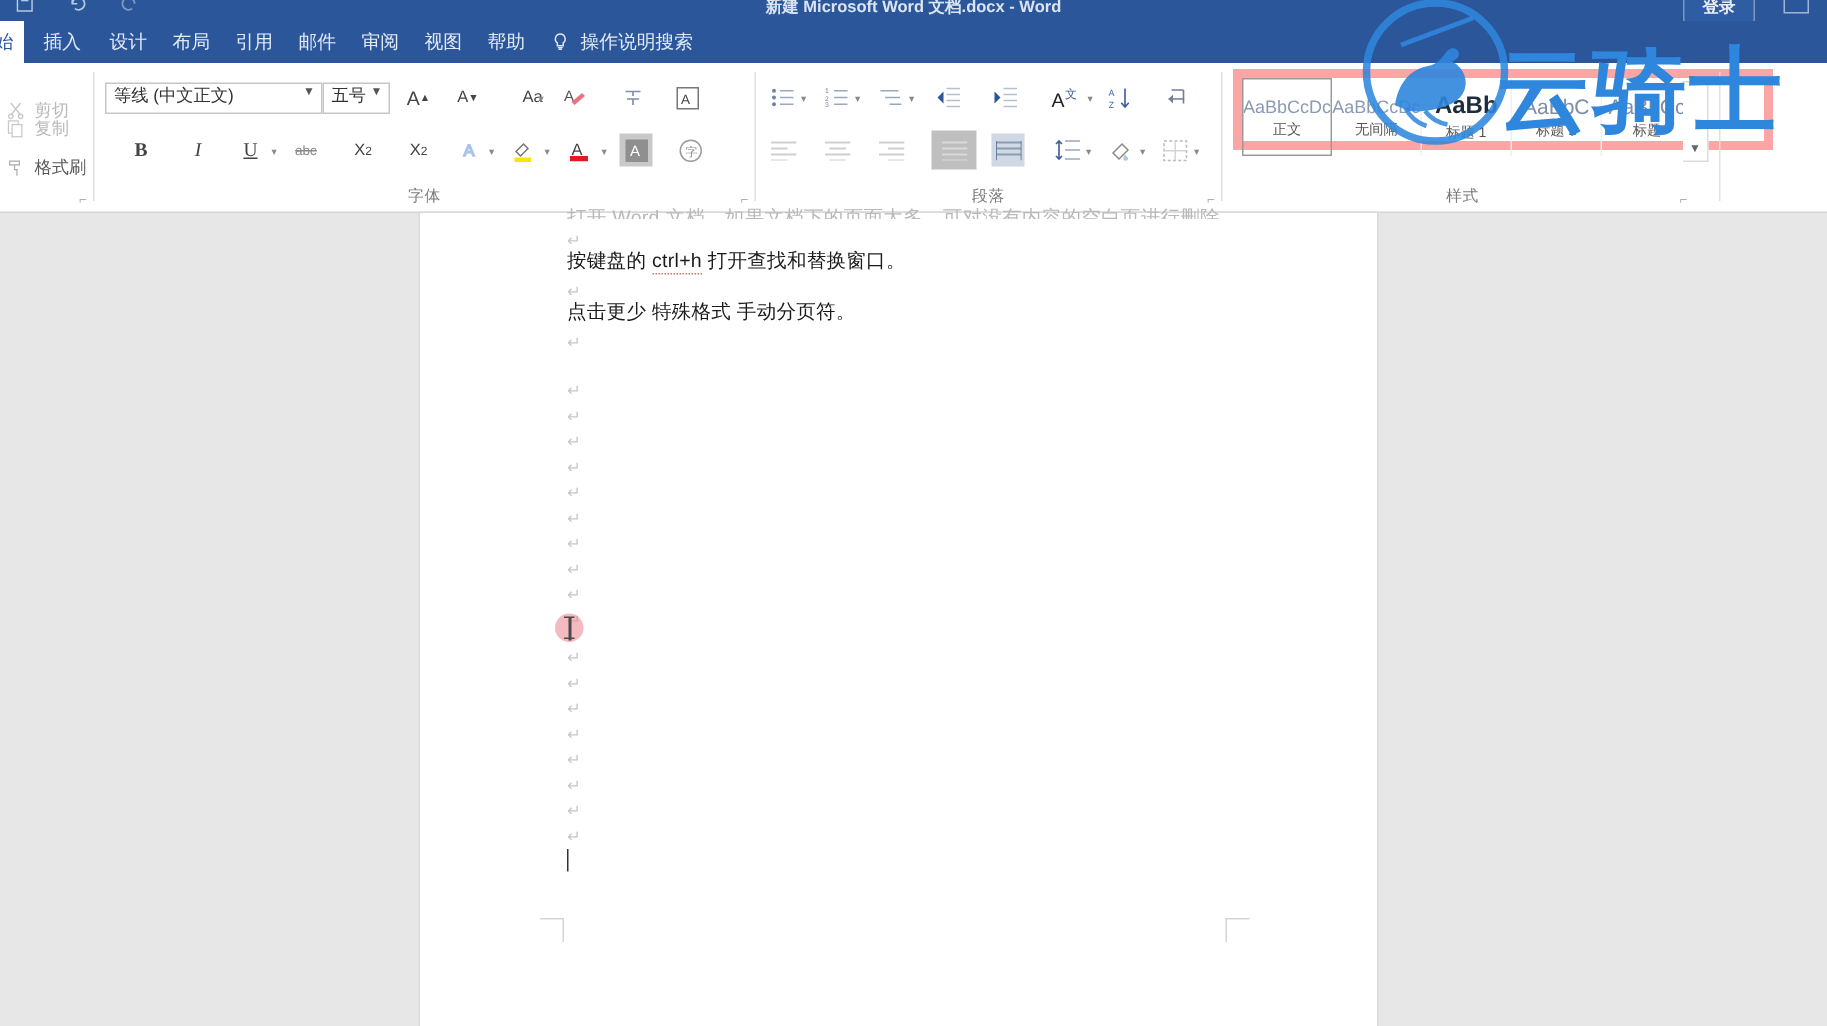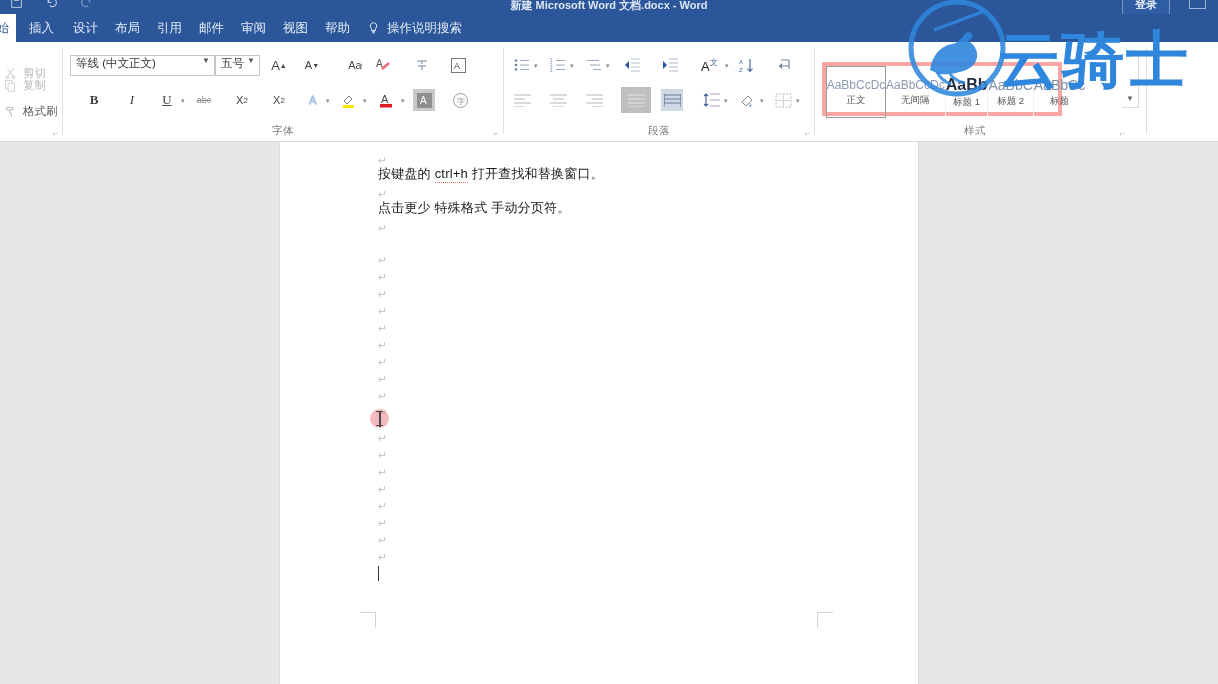--- a/index.html
+++ b/index.html
@@ -88,22 +88,22 @@
 
   
   .pbtn {
     position: absolute; width: 22px; height: 22px;
     display: flex; align-items: center; justify-content: center;
   }
   .pbtn.hl { background: #bfbfbf; }
 
   
   .stylebox {
-    position: absolute; top: 20px; width: 240px; height: 54px;
-    border: 4px solid #fca5a5; background: #fff; display: flex;
+    position: absolute; top: 4px; width: 360px; height: 54px;
+    border: 6px solid #fca5a5; background: #fff; display: flex;
   }
   .stylecell {
     width: 60px; height: 52px; display: flex; flex-direction: column;
     align-items: center; justify-content: center; gap: 2px;
     border-right: 1px solid #f0f0f0;
   }
   .stylecell.active { border: 1.5px solid #9a9a9a; }
   .style-preview { font-size: 12px; color: #8b9bb4; white-space: nowrap; overflow: hidden; }
   .style-preview.big { font-size: 16px; font-weight: bold; color: #1f2c3d; }
   .style-preview.mid { font-size: 14px; color: #7e8fa8; }
@@ -465,20 +465,21 @@
       <div class="grp-label">样式</div>
       <div class="dlg-launcher" style="right:10px">⌐</div>
     </div>
     <div class="grp-sep" style="left:1146px"></div>
 
   </div>
 
   <div class="docarea">
     <div class="page">
 
+      <div class="docline" style="top:-6px;color:#b9b9b9;overflow:hidden;height:10px">打开 Word 文档，如果文档下的页面太多，可对没有内容的空白页进行删除。</div>
 
       <span class="pmark" style="top:12px">↵</span>
 
       <div class="docline" style="top:23px">
         <span>按键盘的 </span><span class="u-red">ctrl+h</span><span> 打开查找和替换窗口。</span>
       </div>
 
       <span class="pmark" style="top:46px">↵</span>
 
       <div class="docline" style="top:57px">点击更少  特殊格式  手动分页符。</div>

